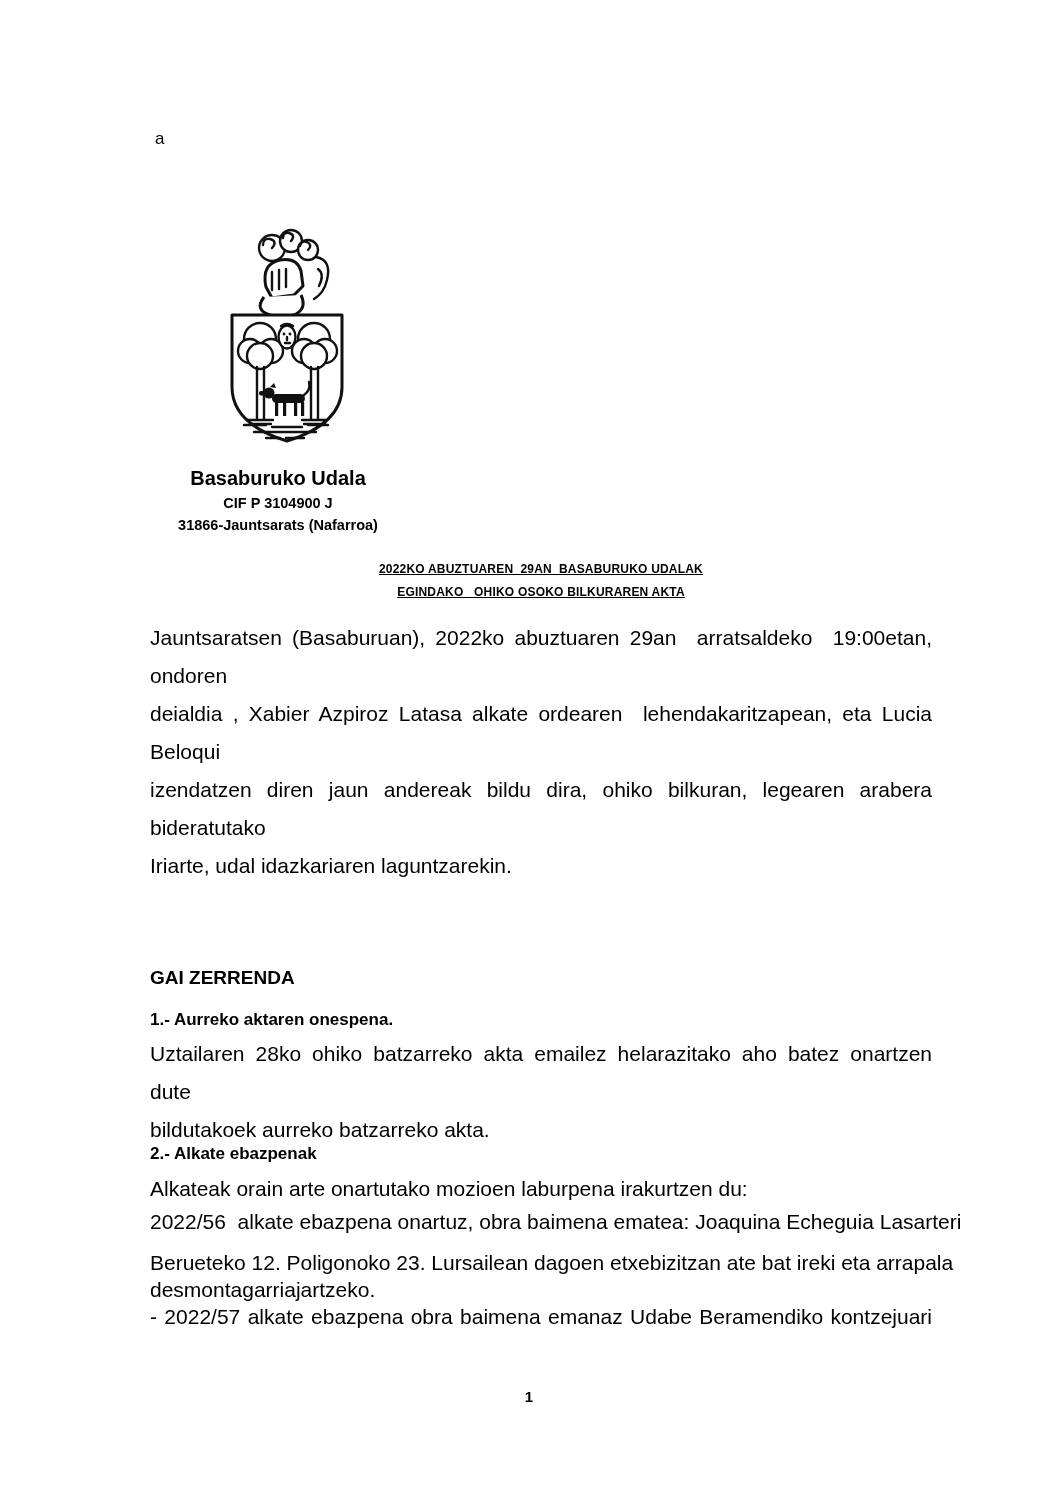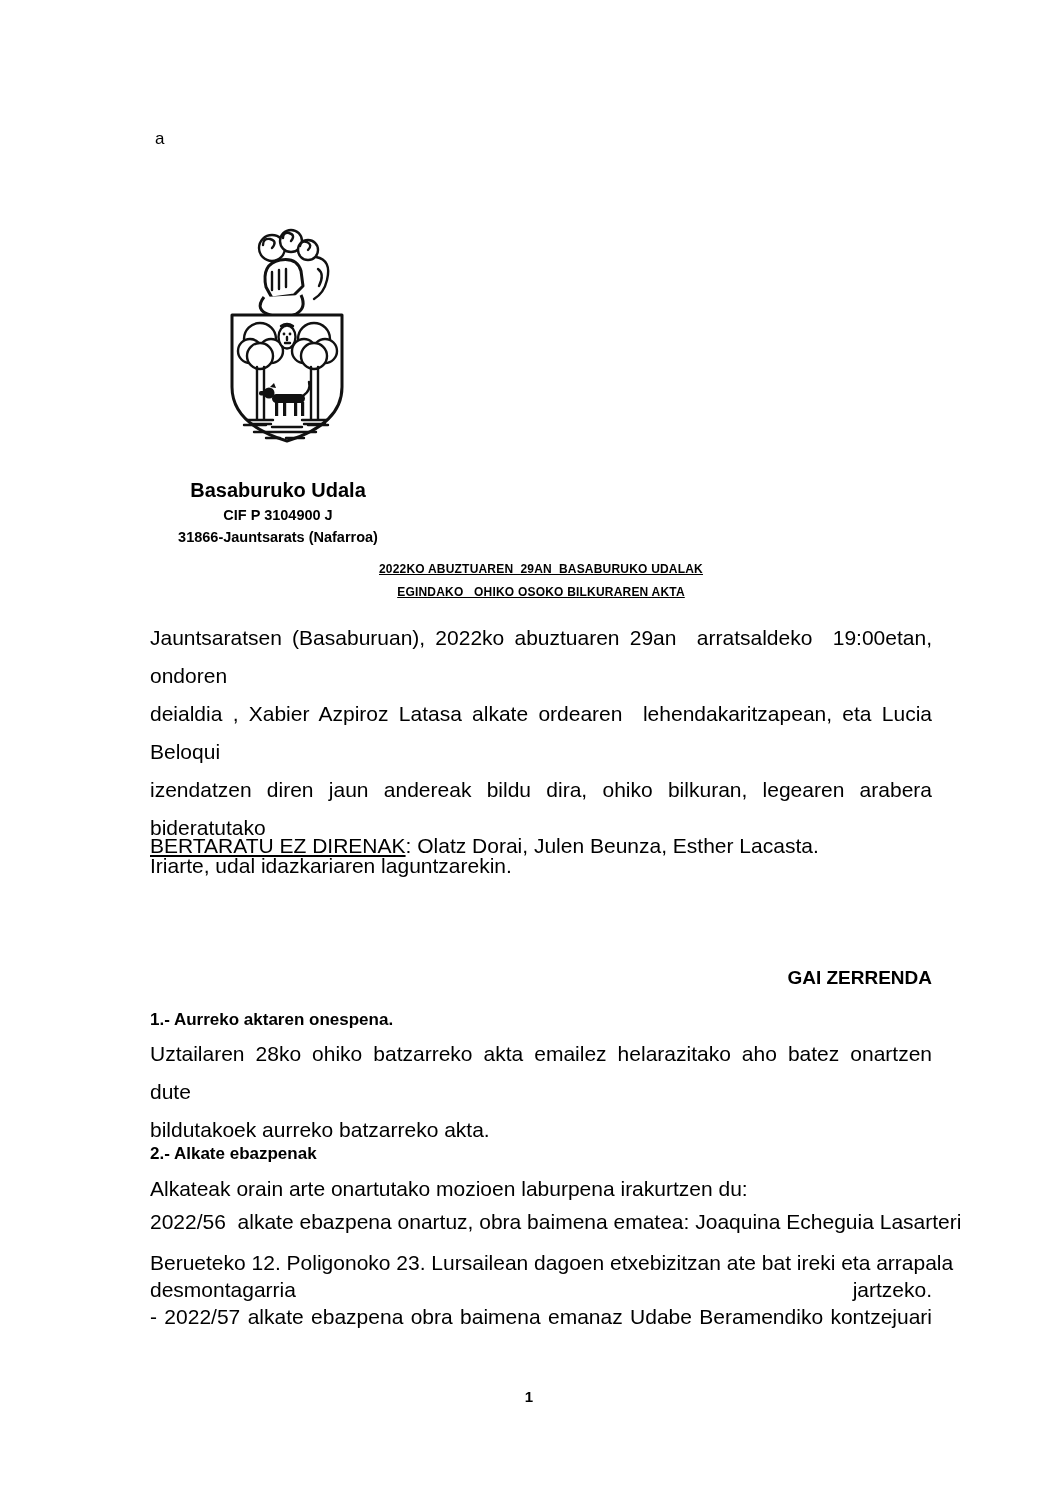--- a/index.html
+++ b/index.html
@@ -10,29 +10,29 @@
     font-family:"Liberation Sans", sans-serif;
     color:#000;
     overflow:hidden;
   }
   .abs{position:absolute;}
   .col{left:150px;width:782px;}
   .fs{font-size:21px;}
   .ln{line-height:38px;white-space:nowrap;}
   .just{text-align:justify;text-align-last:justify;white-space:normal;}
   .u{text-decoration:underline;}
-  .split{display:flex;justify-content:space-between;white-space:normal;}
+  .split{display:flex;white-space:normal;}
   .a-note{left:155px;top:128px;font-size:17px;line-height:22px;}
   .crest{left:224px;top:227px;width:126px;height:222px;}
-  .org{left:150px;top:476px;width:256px;text-align:center;font-weight:bold;}
+  .org{left:150px;top:464px;width:256px;text-align:center;font-weight:bold;}
   .org-name{font-size:20px;line-height:28px;}
   .org-sub{font-size:14.5px;line-height:22px;}
   .title{top:558px;text-align:center;font-weight:bold;font-size:12px;line-height:23px;letter-spacing:.2px;}
   .title .tl{text-decoration:underline;}
-  .center-head{text-align:right;font-weight:bold;font-size:19px;line-height:38px;}
+  .center-head{text-align:left;font-weight:bold;font-size:19px;line-height:38px;}
   .sec-head{font-weight:bold;font-size:17px;line-height:38px;}
   .sec-head span{}
   .tightp .ln{line-height:27px;}
   .footer{left:0;top:1388px;width:1058px;text-align:center;font-weight:bold;font-size:15px;line-height:18px;}
   svg .sk{fill:none;stroke:#111;stroke-width:2.4;stroke-linecap:round;stroke-linejoin:round;}
   svg .sk3{fill:#fff;stroke:#111;stroke-width:3;stroke-linejoin:round;}
   svg .fw{fill:#fff;stroke:#111;stroke-width:2.4;}
   svg .fb{fill:#111;stroke:none;}
 </style>
 </head>
@@ -104,23 +104,20 @@
   </div>
 
   <div class="abs col fs" style="top:619px">
     <div class="ln just">Jauntsaratsen (Basaburuan), 2022ko abuztuaren 29an&nbsp; arratsaldeko&nbsp; 19:00etan, ondoren</div>
     <div class="ln just">deialdia , Xabier Azpiroz Latasa alkate ordearen&nbsp; lehendakaritzapean, eta Lucia Beloqui</div>
     <div class="ln just">izendatzen diren jaun andereak bildu dira, ohiko bilkuran, legearen arabera bideratutako</div>
     <div class="ln">Iriarte, udal idazkariaren laguntzarekin.</div>
   </div>
 
 
-  <div class="abs col fs ln" style="top:827px">
-    <span class="u">BERTARATU EZ DIRENAK</span><span>: Olatz Dorai, Julen Beunza, Esther Lacasta.</span>
-  </div>
 
 
   <div class="abs col center-head" style="top:959px">GAI ZERRENDA</div>
 
   <div class="abs col sec-head" style="top:1001px">
     <span>1.- Aurreko aktaren onespena.</span>
   </div>
 
   <div class="abs col fs" style="top:1035px">
     <div class="ln just">Uztailaren 28ko ohiko batzarreko akta emailez helarazitako aho batez onartzen dute</div>

